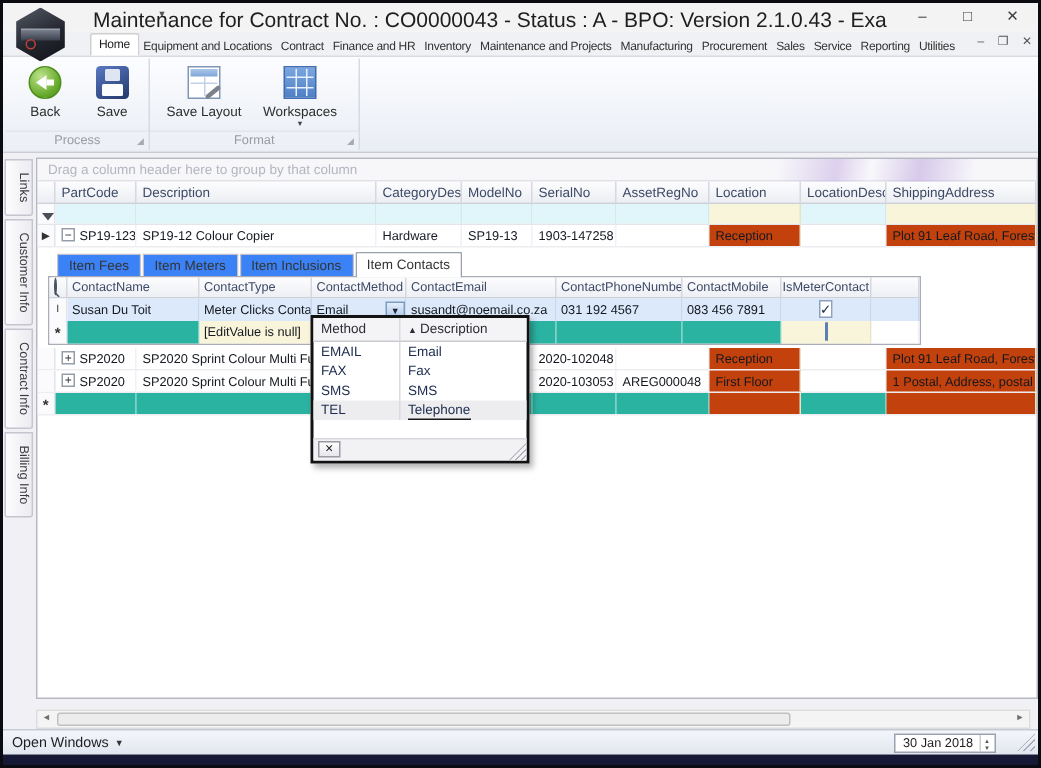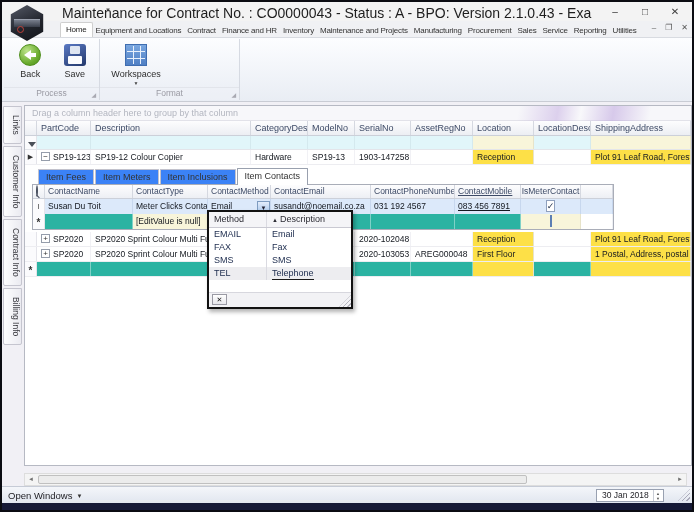--- a/index.html
+++ b/index.html
@@ -86,21 +86,21 @@
                        rgba(255,255,255,.15) 52%, rgba(183,156,219,.5) 66%, rgba(255,255,255,0) 82%); }
 
   .hrow { display:flex; height:15px; background:linear-gradient(#fdfdfe,#eceef3); border-bottom:1px solid #ccd0d9; }
   .hcell { font-size:9px; color:#3d4a66; padding:2px 0 0 4px; border-right:1px solid #d5d8e0;
            white-space:nowrap; overflow:hidden; }
   .frow { display:flex; height:14px; border-bottom:1px solid #e3e5ea; }
   .fcell { background:#e1f6fa; border-right:1px solid #d4e9ee; }
   .fcell.cream { background:#f8f5da; border-right:1px solid #e7e3c9; }
   .drow { display:flex; height:15px; border-bottom:1px solid #ededf1; font-size:8.5px; color:#14181f; }
   .cell { padding:2px 0 0 4px; border-right:1px solid #f1f1f5; white-space:nowrap; overflow:hidden; }
-  .cell.cream { background:#fde047; border-right:1px solid #e7e3c9; }
+  .cell.cream { background:#c2410c; border-right:1px solid #e7e3c9; }
   .cell.teal  { background:#2bb3a2; border-right:1px solid rgba(255,255,255,.4); }
 
   .w-ind{width:12px;} .w-part{width:54px;} .w-desc{width:160px;} .w-cat{width:57px;}
   .w-model{width:47px;} .w-serial{width:56px;} .w-asset{width:62px;} .w-loc{width:61px;}
   .w-locd{width:57px;} .w-ship{flex:1;}
 
   .indic { display:flex; align-items:center; justify-content:center; font-size:7px; color:#333;
            border-right:1px solid #e4e4ea; background:#fbfbfd; }
   .indic.star { font-size:10px; font-weight:bold; padding-top:2px; }
   .expander { display:inline-block; width:9px; height:9px; border:1px solid #959dab; background:#fff;
@@ -119,21 +119,21 @@
   .chrow { display:flex; height:14px; background:linear-gradient(#fdfdfe,#edeff4); border-bottom:1px solid #ccd0d9; }
   .chcell { font-size:8.5px; color:#3d4a66; padding:1px 0 0 3px; border-right:1px solid #d5d8e0;
             white-space:nowrap; overflow:hidden; }
   .crow { display:flex; height:15px; font-size:8.5px; color:#14181f; }
   .crow.editing .kcell { background:#dce9fa; border-right:1px solid #c7d7ee; }
   .kcell { padding:2px 0 0 3px; white-space:nowrap; overflow:hidden; border-right:1px solid #eef0f4; }
   .kcell.cream { background:#f8f5da !important; border-right:1px solid #e7e3c9 !important; }
   .kcell.teal  { background:#2bb3a2 !important; border-right:1px solid rgba(255,255,255,.4) !important; }
   .kcell.white { background:#fff !important; }
   .k-ind{width:12px;} .k-name{width:88px;} .k-type{width:75px;} .k-method{width:63px; display:flex; padding-right:0;}
-  .k-email{width:100px;} .k-phone{width:84px;} .k-mobile{width:66px;text-decoration:underline;} .k-meter{width:60px; text-align:center; padding-left:0;}
+  .k-email{width:100px;} .k-phone{width:84px;} .k-mobile{width:66px;} .k-meter{width:60px; text-align:center; padding-left:0;}
   .k-rest{flex:1;}
   .combo { width:13px; align-self:stretch; margin-left:auto; background:linear-gradient(#e3edfb,#a6c5ea);
            border:1px solid #7e9cc0; font-size:6px; color:#223; display:flex; align-items:center;
            justify-content:center; }
   .cb { width:11px; height:11px; border:1px solid #8fa0bd; background:#fff; margin:1px auto 0;
         font-size:9px; line-height:9px; color:#1c2a45; }
   .cb-mini { width:9px; height:9px; background:#7e9fd4; border:1px solid #5c7fb3; margin:2px auto 0; }
   .mag { position:relative; width:5px; height:5px; border:1px solid #4a5160; border-radius:50%; margin:4px auto 0; }
   .mag::after { content:""; position:absolute; width:4px; height:1px; background:#4a5160;
                 transform:rotate(45deg); right:-3px; bottom:-1px; }
@@ -230,20 +230,27 @@
           <div class="lbl">Save</div>
         </div>
       </div>
       <div class="glabel">
         <span>Process</span>
         <span class="corner">◢</span>
       </div>
     </div>
     <div class="rgroup" style="left:98px; width:140px;">
       <div class="buttons">
+        <div class="rbtn" style="width:64px;">
+          <div class="ricon icon-layout">
+              <span class="line1"></span>
+              <span class="line2"></span>
+            </div>
+          <div class="lbl">Save Layout</div>
+        </div>
         <div class="rbtn" style="width:64px;">
           <div class="ricon icon-workspaces">
               <span class="v1"></span>
               <span class="v2"></span>
               <span class="h1"></span>
               <span class="h2"></span>
             </div>
           <div class="lbl">Workspaces</div>
           <div class="wsarrow">▼</div>
         </div>

